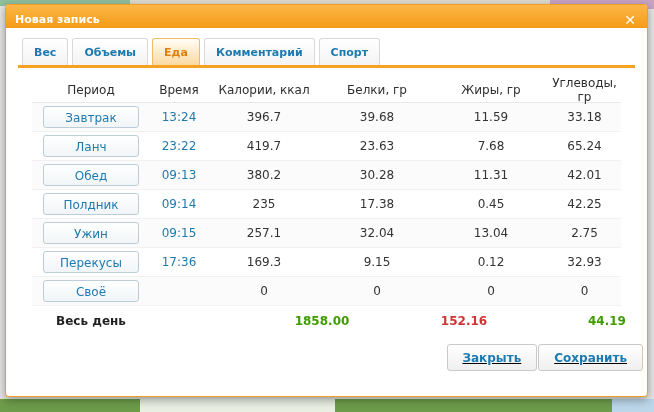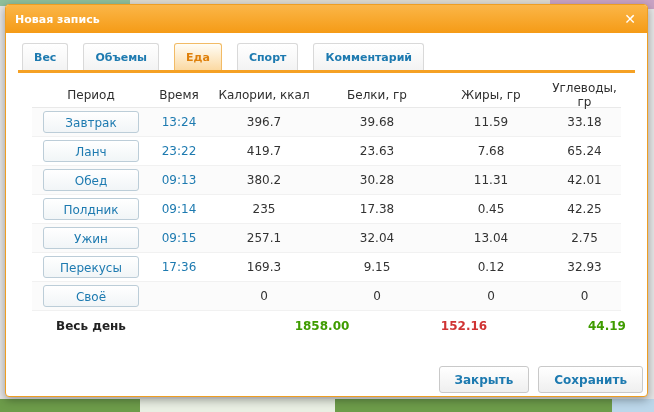--- a/index.html
+++ b/index.html
@@ -18,29 +18,29 @@
   .bg-bottom-right { position:absolute; right:0; bottom:0; width:42px; height:13px; background:#bcd7ea; }
 
   
   .modal {
     position:absolute; left:5px; top:4px; width:643px; height:393px;
     background:#fff; border:1px solid #ee9e22; border-radius:4px;
     box-shadow:0 3px 10px rgba(0,0,0,.35); overflow:hidden;
   }
   .modal-header {
     height:23px; background:linear-gradient(#fbb648,#f59b16);
-    display:flex; align-items:center; padding:14px 9px;
+    display:flex; padding:8px 9px;
   }
   .modal-title { flex:1; color:#fff; font-size:11px; font-weight:bold; }
   .modal-close { color:#fff; font-size:14px; font-weight:bold; line-height:1; cursor:pointer; padding:0 2px; }
 
   .modal-body { padding:10px 10px 0; position:relative; height:369px; }
 
   
-  .tabs { display:flex; gap:15px; padding:0 4px; border-bottom:3px solid #f5a124; margin:0 2px; }
+  .tabs { display:flex; gap:4px; padding:0 4px; border-bottom:3px solid #f5a124; margin:0 2px; }
   .tab {
     font-size:11px; font-weight:bold; color:#1d7ab0; cursor:pointer;
     background:linear-gradient(#ffffff,#f3f3f3);
     border:1px solid #d9d9d9; border-bottom:none;
     border-radius:3px 3px 0 0; padding:7px 11px 6px; white-space:nowrap;
   }
   .tab.active {
     color:#df800a; border-color:#f2bb66;
     background:linear-gradient(#fffdf6,#fbd9a2);
   }
@@ -61,21 +61,21 @@
     font-size:12px; font-family:inherit; cursor:pointer; padding:4px;
   }
   .time { color:#1d7ab0; cursor:pointer; }
   .trow.total { border-bottom:none; font-weight:bold; height:30px;gap:29px; }
   .total-label { font-weight:bold; color:#222; }
   .green { color:#3f9c00; }
   .red   { color:#d03333; }
   .gold  { color:#bf9a12; }
 
   
-  .footer { position:absolute; right:4px; bottom:9px; display:flex; gap:9px; }
+  .footer { position:absolute; right:4px; bottom:26px; display:flex; gap:1px;text-decoration:underline; }
   .btn {
     height:27px; padding:0 15px; border:1px solid #c9c9c9; border-radius:3px;
     background:linear-gradient(#ffffff,#efefef); color:#1d7ab0;
     font-size:12px; font-weight:bold; font-family:inherit; cursor:pointer;
   }
 </style>
 </head>
 <body>
 
 <div>
@@ -92,22 +92,22 @@
     <span class="modal-title">Новая запись</span>
     <span class="modal-close">✕</span>
   </div>
 
   <div class="modal-body">
 
     <div class="tabs">
       <div class="tab">Вес</div>
       <div class="tab">Объемы</div>
       <div class="tab active">Еда</div>
+      <div class="tab">Комментарий</div>
       <div class="tab">Спорт</div>
-      <div class="tab">Комментарий</div>
     </div>
 
     <div class="table">
       <div class="trow head">
         <div class="cell">Период</div>
         <div class="cell">Время</div>
         <div class="cell">Калории, ккал</div>
         <div class="cell">Белки, гр</div>
         <div class="cell">Жиры, гр</div>
         <div class="cell">Углеводы, гр</div>

